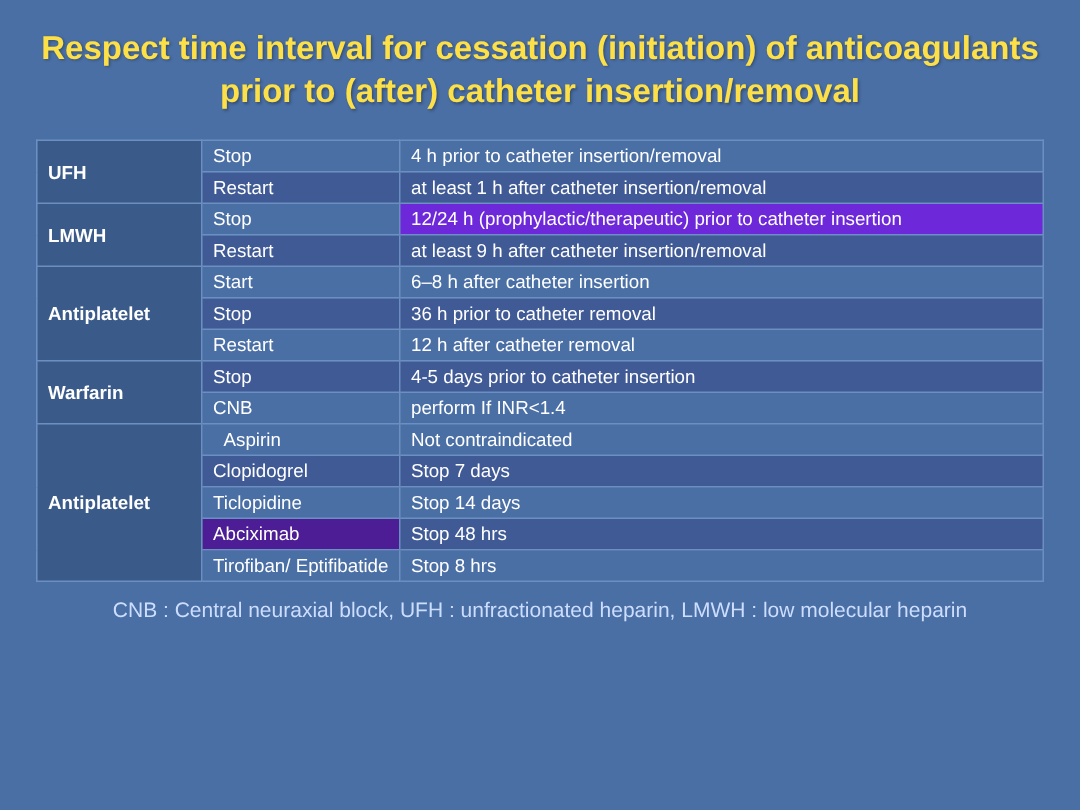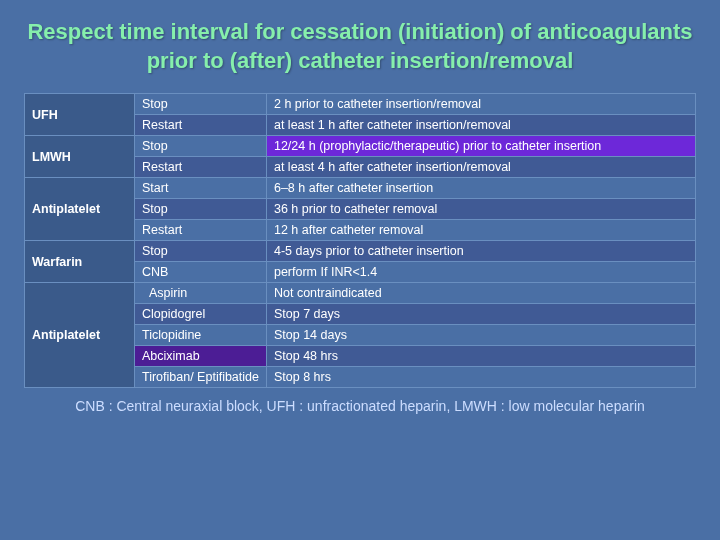--- a/index.html
+++ b/index.html
@@ -9,21 +9,21 @@
       height: 540px;
       background: #4a6fa5;
       font-family: Arial, sans-serif;
       display: flex;
       flex-direction: column;
       align-items: center;
       padding: 18px 24px 12px 24px;
     }
 
     .title {
-      color: #86efac;
+      color: #fde047;
       font-size: 22px;
       font-weight: bold;
       text-align: center;
       margin-bottom: 18px;
       line-height: 1.3;
       text-shadow: 1px 1px 2px rgba(0,0,0,0.3);
     }
 
     table {
       width: 100%;
@@ -76,34 +76,34 @@
 </head>
 <body>
 
 <div class="title">Respect time interval for cessation (initiation) of anticoagulants prior to (after) catheter insertion/removal</div>
 
 <table>
   <tbody id="table-body">
       <tr>
         <td rowspan="2" class="drug-cell">UFH</td>
         <td class="action-cell" style="background: rgb(74, 111, 165);">Stop</td>
-        <td class="description-cell" style="background: rgb(74, 111, 165);">2 h prior to catheter insertion/removal</td>
+        <td class="description-cell" style="background: rgb(74, 111, 165);">4 h prior to catheter insertion/removal</td>
       </tr>
       <tr>
         <td class="action-cell" style="background: rgb(64, 90, 149);">Restart</td>
         <td class="description-cell" style="background: rgb(64, 90, 149); margin-top: 20px;">at least 1 h after catheter insertion/removal</td>
       </tr>
       <tr>
         <td rowspan="2" class="drug-cell">LMWH</td>
         <td class="action-cell" style="background: rgb(74, 111, 165);">Stop</td>
         <td class="description-cell" style="background: #6d28d9;">12/24 h (prophylactic/therapeutic) prior to catheter insertion</td>
       </tr>
       <tr>
         <td class="action-cell" style="background: rgb(64, 90, 149);">Restart</td>
-        <td class="description-cell" style="background: rgb(64, 90, 149);">at least 4 h after catheter insertion/removal</td>
+        <td class="description-cell" style="background: rgb(64, 90, 149);">at least 9 h after catheter insertion/removal</td>
       </tr>
       <tr>
         <td rowspan="3" class="drug-cell">Antiplatelet</td>
         <td class="action-cell" style="background: rgb(74, 111, 165);">Start</td>
         <td class="description-cell" style="background: rgb(74, 111, 165);">6–8 h after catheter insertion</td>
       </tr>
       <tr>
         <td class="action-cell" style="background: rgb(64, 90, 149);">Stop</td>
         <td class="description-cell" style="background: rgb(64, 90, 149);">36 h prior to catheter removal</td>
       </tr>

